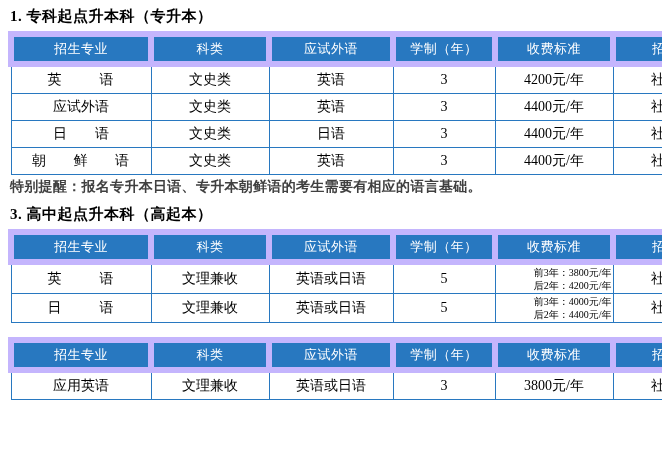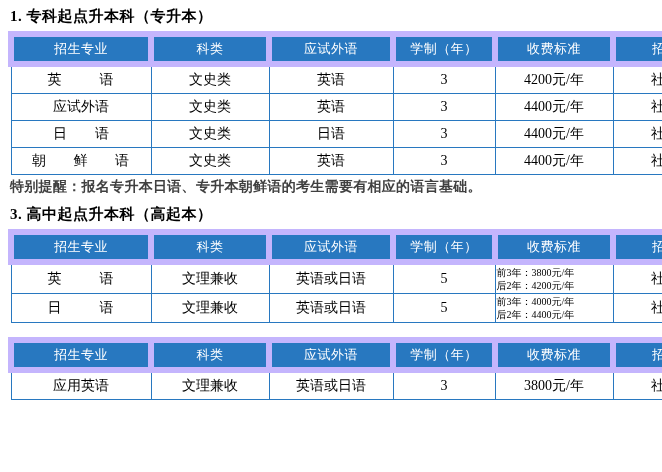--- a/index.html
+++ b/index.html
@@ -66,21 +66,21 @@
     color: #404040;
     font-size: 14px;
     font-weight: bold;
     margin: 3px 0 8px 2px;
     line-height: 18px;
     letter-spacing: 0.3px;
   }
   .fee-two {
     font-size: 10px;
     line-height: 13px;
-    text-align: left;
+    text-align: right;
   }
   .tall td { height: 56px; }
   .gap-md { height: 14px; }
 </style>
 </head>
 <body>
 
 <div class="page">
 
   <div class="section">

